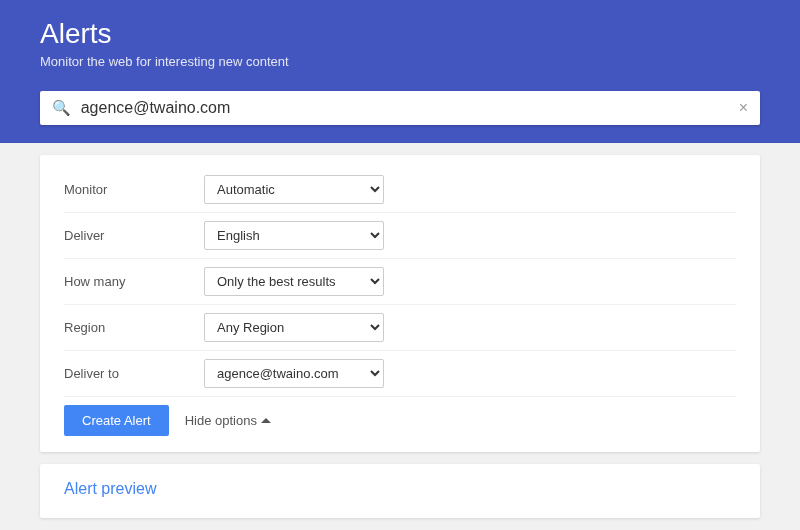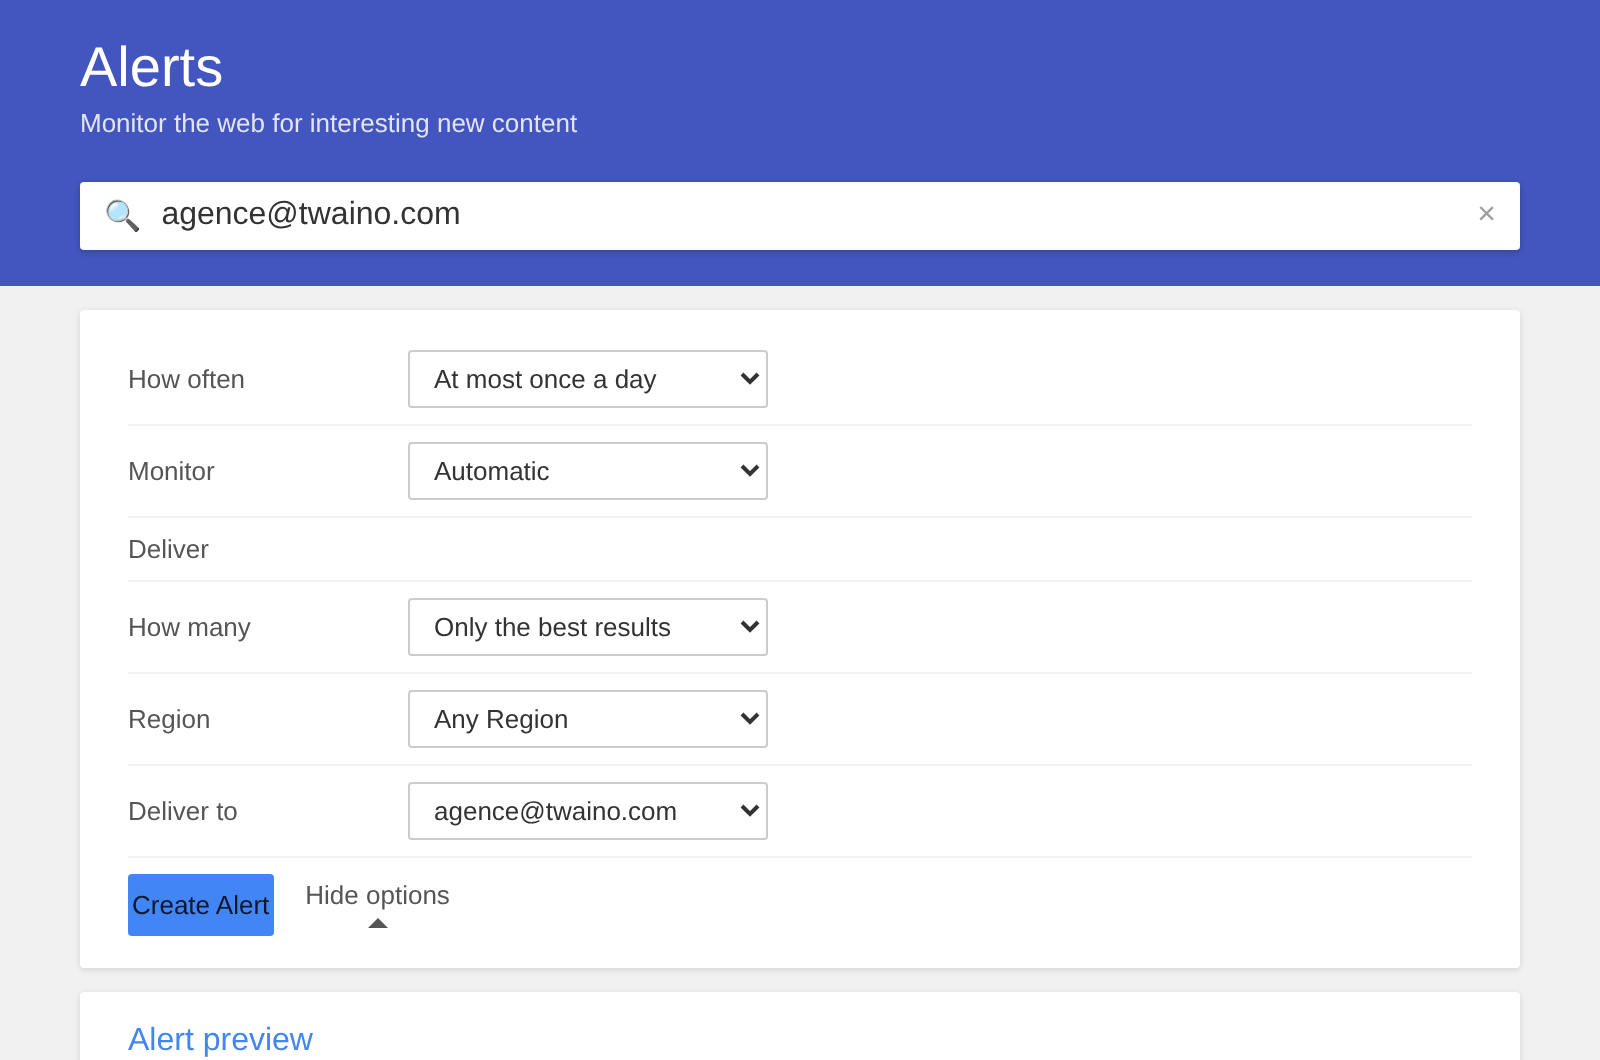--- a/index.html
+++ b/index.html
@@ -104,38 +104,37 @@
 
     
     .btn-row {
       display: flex;
       align-items: center;
       margin-top: 8px;
       gap: 16px;
     }
     .btn-create {
       background: #4285f4;
-      color: #0f172a;
+      color: #ffffff;
       border: none;
       border-radius: 2px;
-      padding: 8px 2px;
+      padding: 8px 18px;
       font-size: 13px;
       cursor: pointer;
       font-weight: 500;
     }
     .btn-hide {
       background: none;
       border: none;
       color: #555;
       font-size: 13px;
       cursor: pointer;
       display: flex;
       align-items: center;
       gap: 4px;
-      flex-direction: column;
     }
     .btn-hide .arrow-up {
       display: inline-block;
       width: 0;
       height: 0;
       border-left: 5px solid transparent;
       border-right: 5px solid transparent;
       border-bottom: 5px solid #555;
       margin-bottom: 1px;
     }
@@ -166,41 +165,38 @@
   <div class="search-bar">
     <span class="search-icon">🔍</span>
     <input type="text" class="search-input" value="agence@twaino.com" style="">
     <span class="search-clear">×</span>
   </div>
 </div>
 
 <div class="main-content">
   <div class="options-card">
 
-    <div class="form-row">
-      <span class="form-label">How often</span>
-      <select class="form-select">
-        <option>At most once a day</option>
-        <option>As-it-happens</option>
-        <option>At most once a week</option>
-      </select>
-    </div>
 
     <div class="form-row">
       <span class="form-label">Monitor</span>
       <select class="form-select">
         <option>Automatic</option>
         <option>News</option>
         <option>Blogs</option>
         <option>Web</option>
       </select>
     </div>
 
     <div class="form-row">
       <span class="form-label">Deliver</span>
+      <select class="form-select">
+        <option>English</option>
+        <option>French</option>
+        <option>Spanish</option>
+      </select>
     </div>
 
     <div class="form-row">
       <span class="form-label">How many</span>
       <select class="form-select">
         <option>Only the best results</option>
         <option>All results</option>
       </select>
     </div>
 

